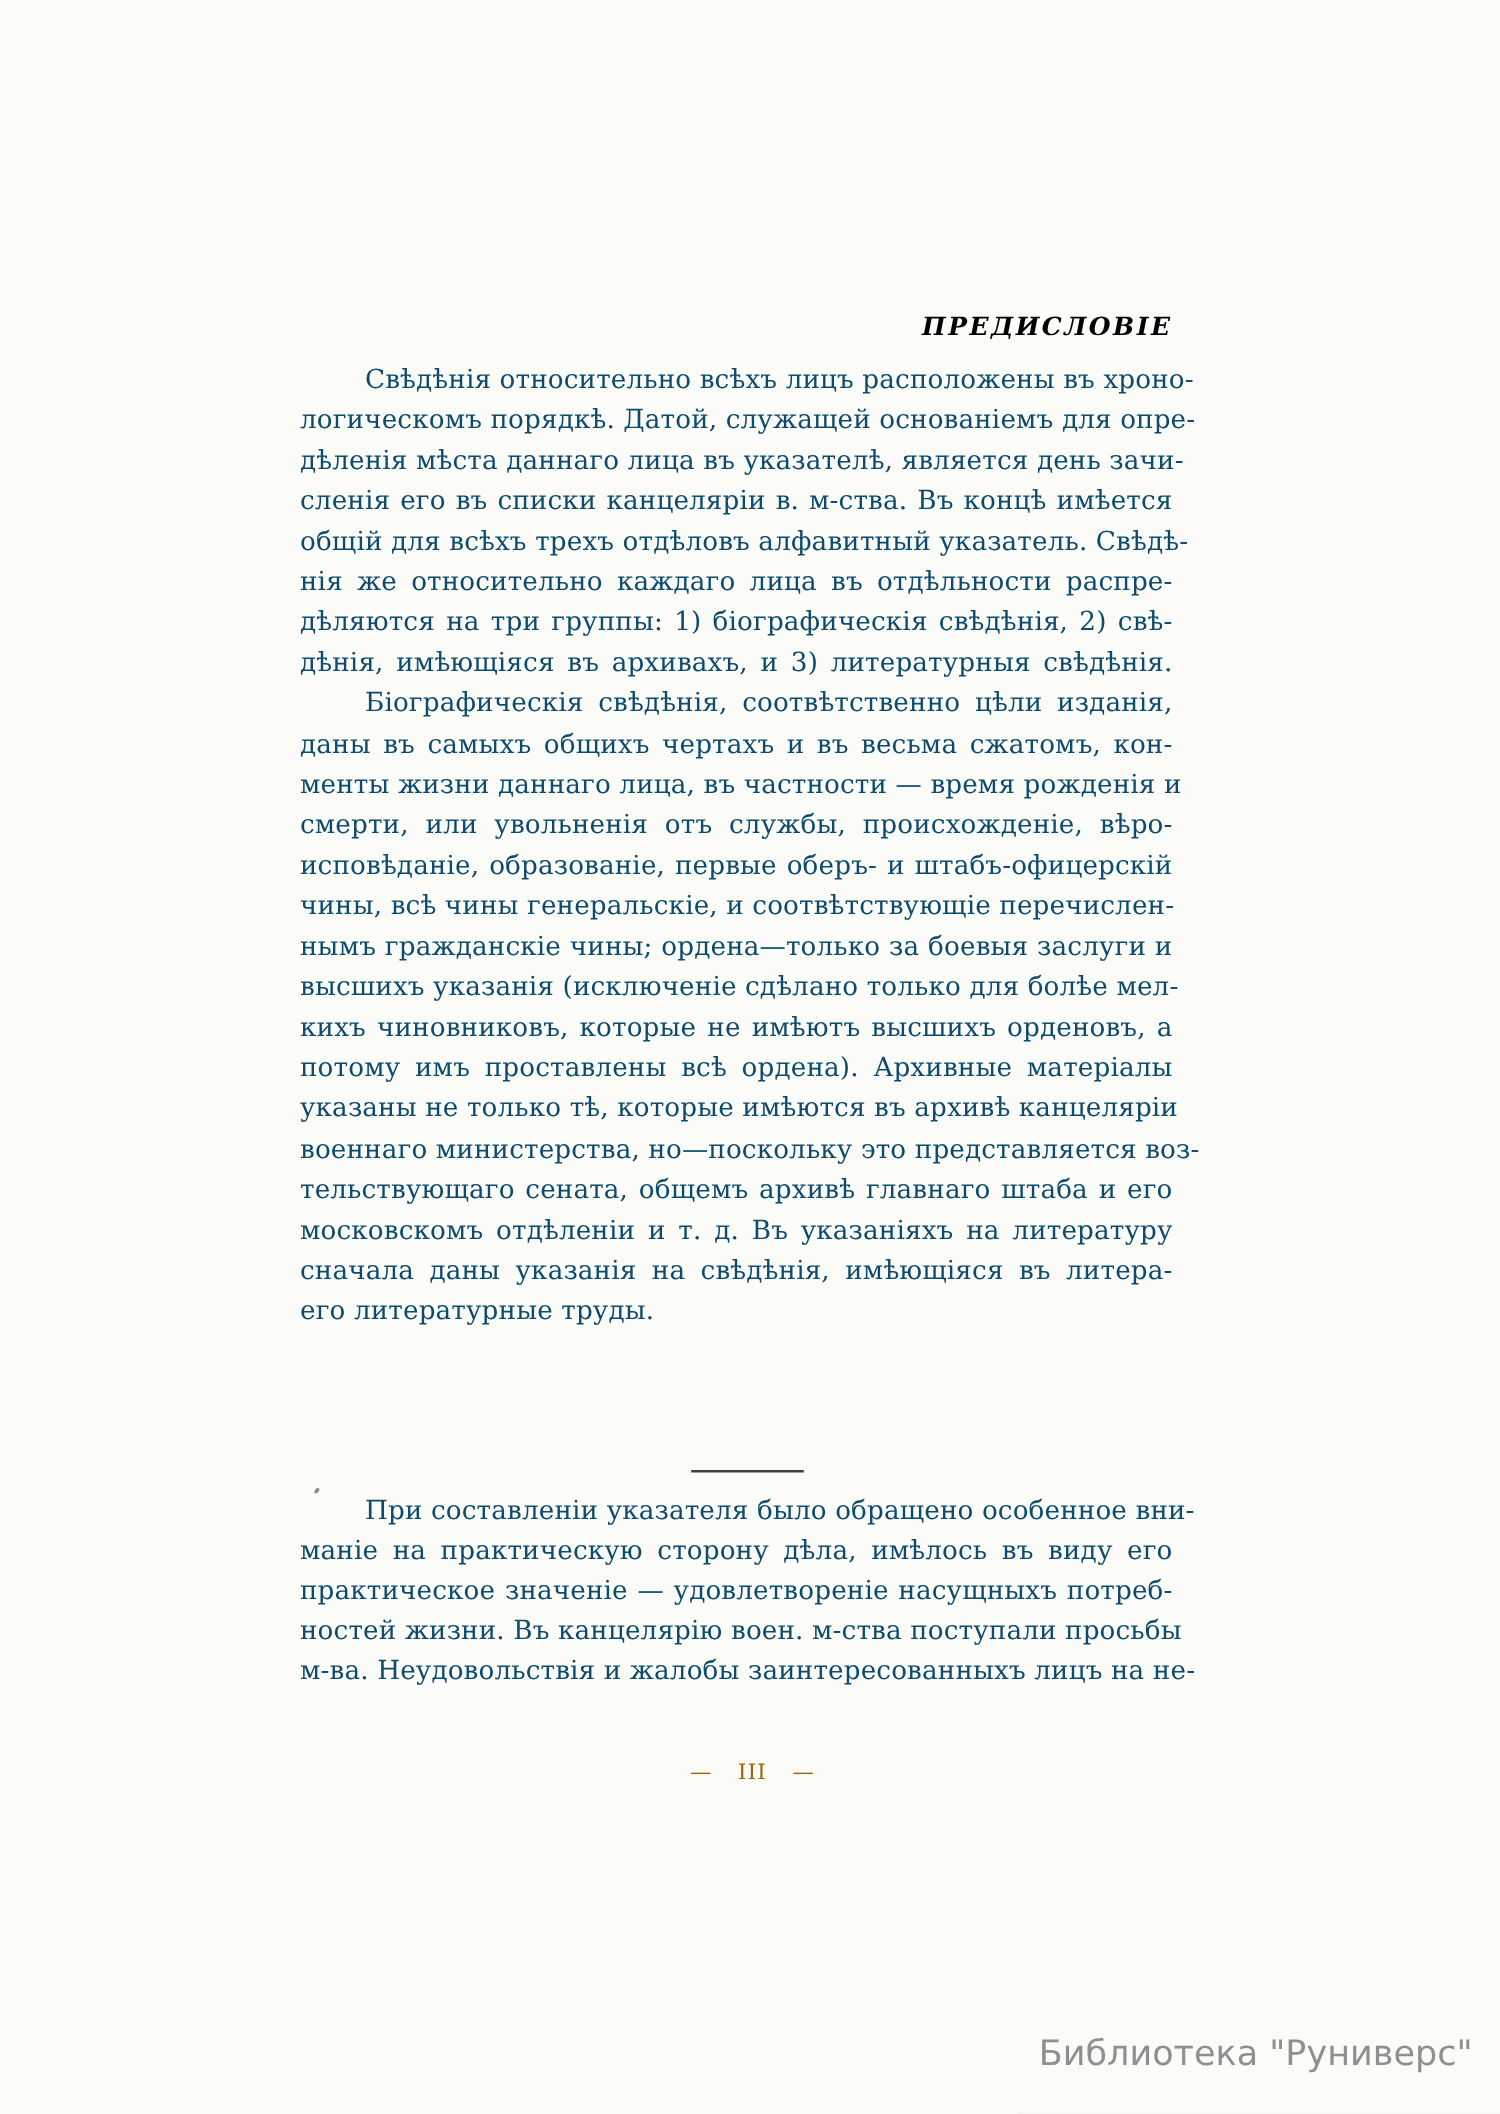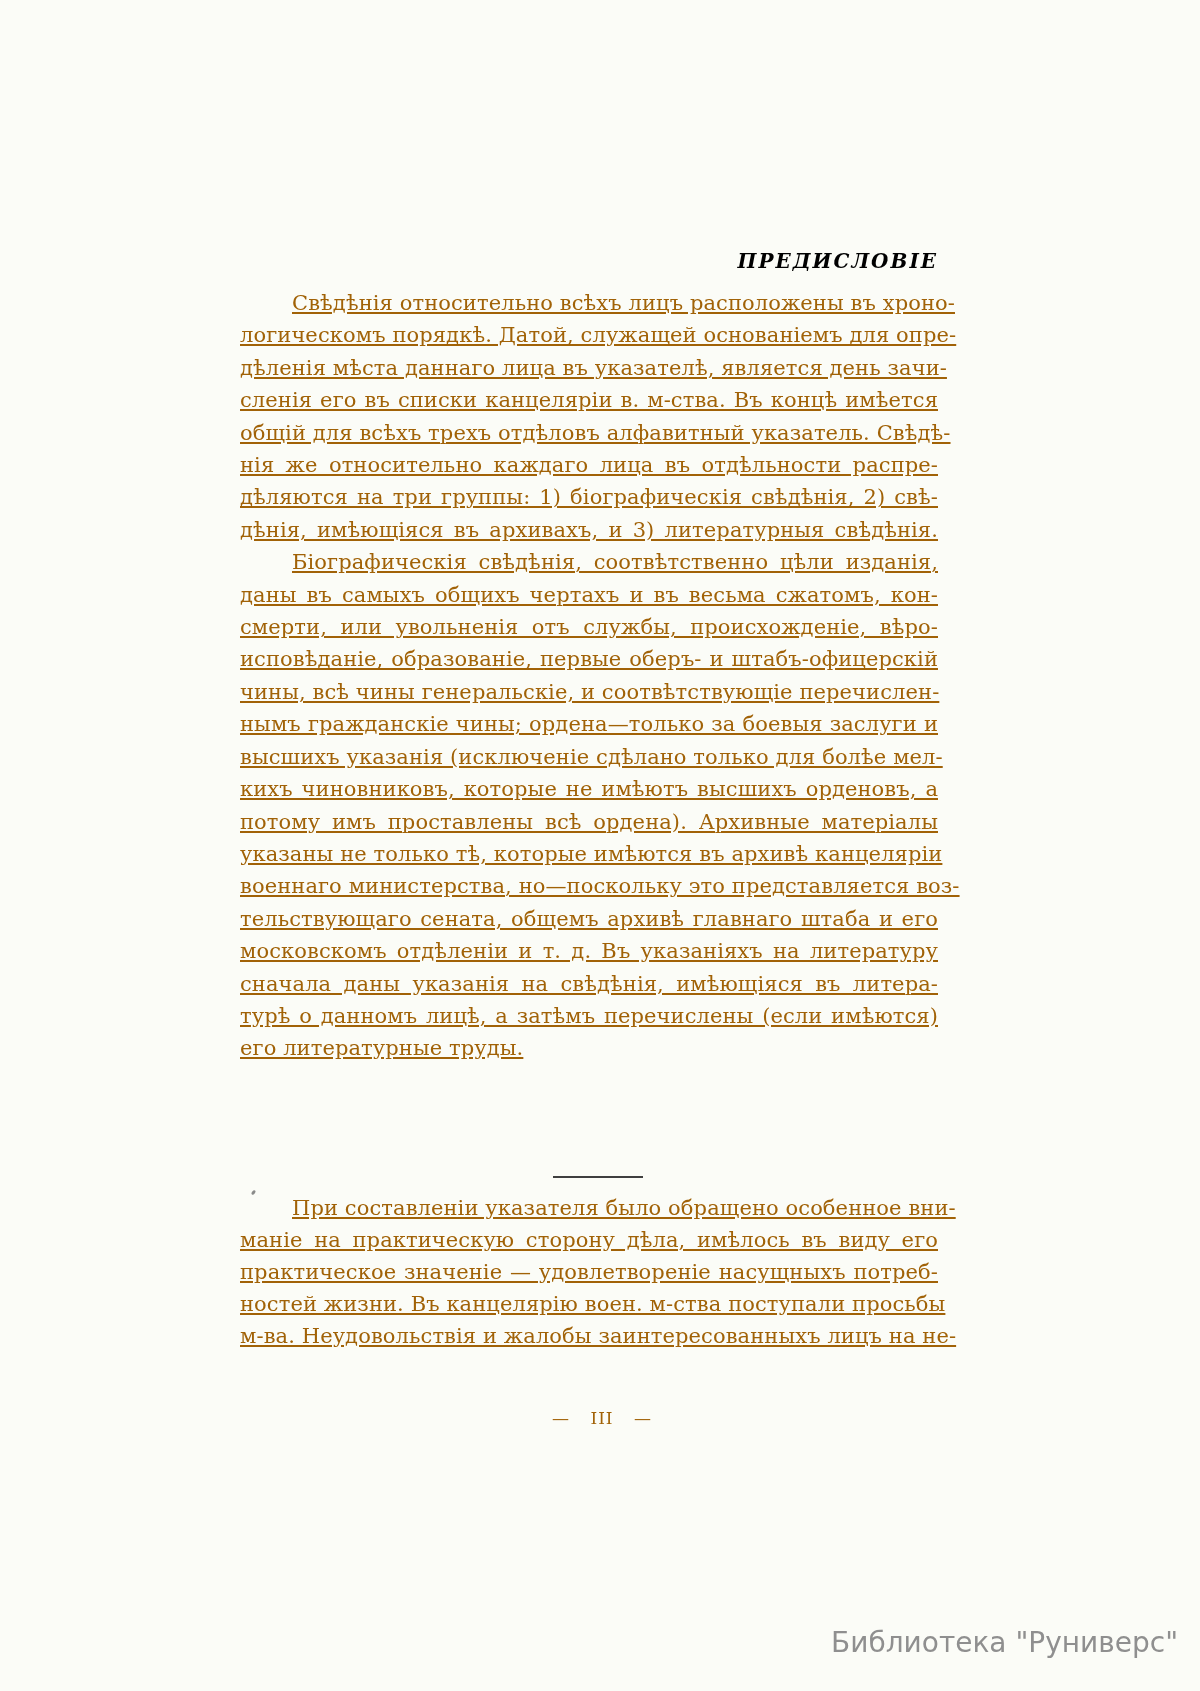--- a/index.html
+++ b/index.html
@@ -28,22 +28,21 @@
   }
   .block-main { top:287px; }
   .block-tail { top:1192px; }
   .ln {
     font-size:21px;
     line-height:32.4px;
     text-align:justify;
     text-align-last:justify;
     white-space:nowrap;
     letter-spacing:0.1px;
-    color:#a16207;
-    text-decoration:underline;
+    color:#0c4a6e;
   }
   .block-tail .ln { line-height:32px; }
   .ln.ind { text-indent:52px; }
   .ln.end { text-align-last:left; }
   .section-divider {
     position:absolute;
     left:553px; top:1176px;
     width:90px; height:0;
     border-top:2px solid #3f3f3f;
   }
@@ -87,33 +86,33 @@
       <div class="ln">дѣленія мѣста даннаго лица въ указателѣ, является день зачи-</div>
       <div class="ln">сленія его въ списки канцеляріи в. м-ства. Въ концѣ имѣется</div>
       <div class="ln">общій для всѣхъ трехъ отдѣловъ алфавитный указатель. Свѣдѣ-</div>
       <div class="ln">нія же относительно каждаго лица въ отдѣльности распре-</div>
       <div class="ln">дѣляются на три группы: 1) біографическія свѣдѣнія, 2) свѣ-</div>
       <div class="ln">дѣнія, имѣющіяся въ архивахъ, и 3) литературныя свѣдѣнія.</div>
     </div>
     <div>
       <div class="ln ind">Біографическія свѣдѣнія, соотвѣтственно цѣли изданія,</div>
       <div class="ln">даны въ самыхъ общихъ чертахъ и въ весьма сжатомъ, кон-</div>
+      <div class="ln">менты жизни даннаго лица, въ частности — время рожденія и</div>
       <div class="ln">смерти, или увольненія отъ службы, происхожденіе, вѣро-</div>
       <div class="ln">исповѣданіе, образованіе, первые оберъ- и штабъ-офицерскій</div>
       <div class="ln">чины, всѣ чины генеральскіе, и соотвѣтствующіе перечислен-</div>
       <div class="ln">нымъ гражданскіе чины; ордена—только за боевыя заслуги и</div>
       <div class="ln">высшихъ указанія (исключеніе сдѣлано только для болѣе мел-</div>
       <div class="ln">кихъ чиновниковъ, которые не имѣютъ высшихъ орденовъ, а</div>
       <div class="ln">потому имъ проставлены всѣ ордена). Архивные матеріалы</div>
       <div class="ln">указаны не только тѣ, которые имѣются въ архивѣ канцеляріи</div>
       <div class="ln">военнаго министерства, но—поскольку это представляется воз-</div>
       <div class="ln">тельствующаго сената, общемъ архивѣ главнаго штаба и его</div>
       <div class="ln">московскомъ отдѣленіи и т. д. Въ указаніяхъ на литературу</div>
       <div class="ln">сначала даны указанія на свѣдѣнія, имѣющіяся въ литера-</div>
-      <div class="ln">турѣ о данномъ лицѣ, а затѣмъ перечислены (если имѣются)</div>
       <div class="ln end">его литературные труды.</div>
     </div>
   </div>
 
   <div class="section-divider"></div>
   <div class="ink-speck"></div>
 
   <div class="textblock block-tail">
     <div>
       <div class="ln ind">При составленіи указателя было обращено особенное вни-</div>

